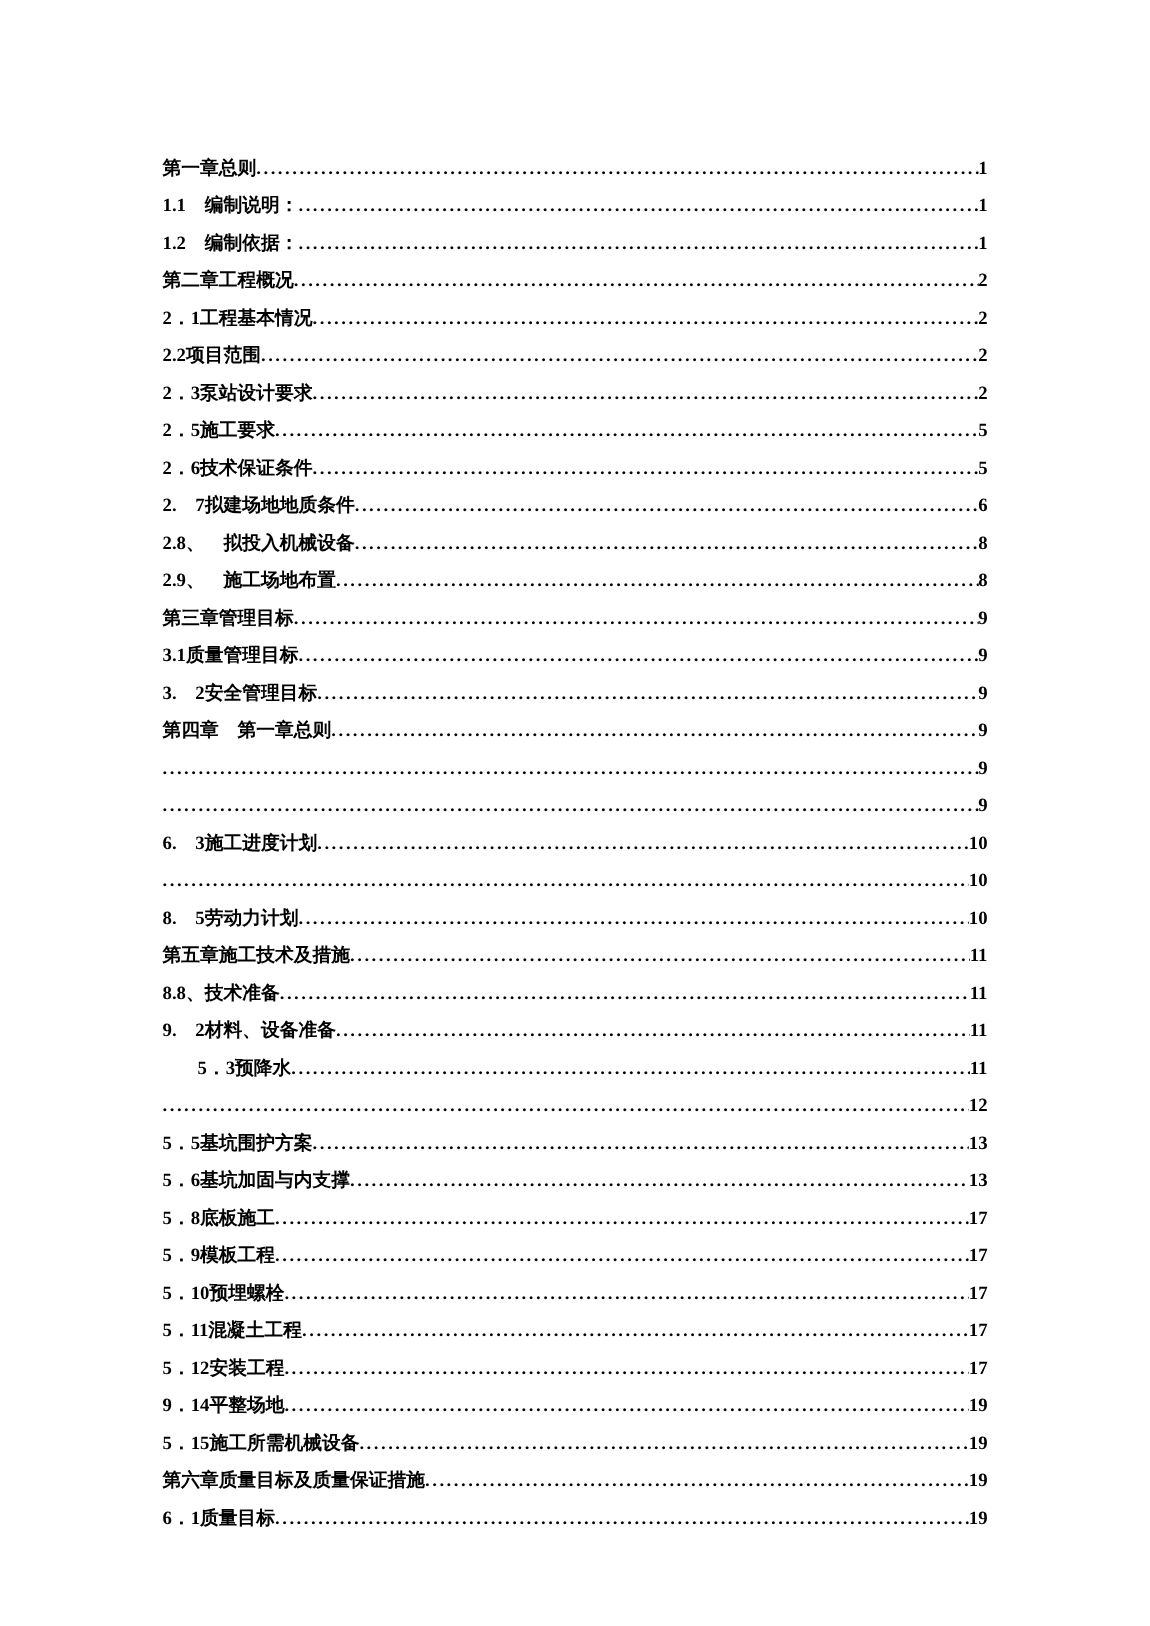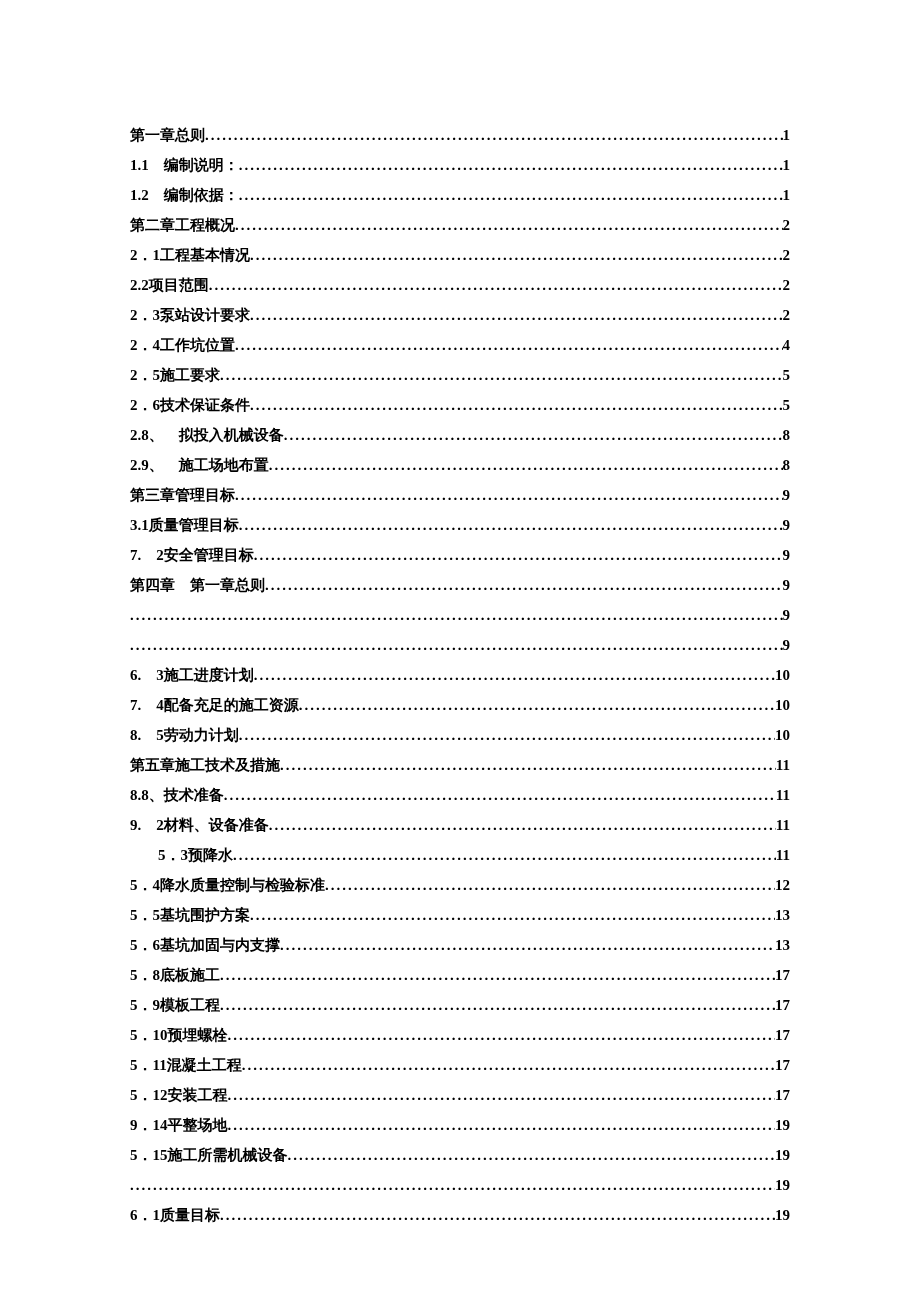--- a/index.html
+++ b/index.html
@@ -76,56 +76,56 @@
         <span class="toc-label">2.2项目范围</span>
         <span class="toc-dots"></span>
         <span class="toc-page">2</span>
       </div>
       <div class="toc-line">
         <span class="toc-label">2．3泵站设计要求</span>
         <span class="toc-dots"></span>
         <span class="toc-page">2</span>
       </div>
       <div class="toc-line">
-        <span class="toc-label">2．4工作坑位置</span>
-        <span class="toc-dots"></span>
-        <span class="toc-page">4</span>
-      </div>
-      <div class="toc-line">
         <span class="toc-label">2．5施工要求</span>
         <span class="toc-dots"></span>
         <span class="toc-page">5</span>
       </div>
       <div class="toc-line">
         <span class="toc-label">2．6技术保证条件</span>
         <span class="toc-dots"></span>
         <span class="toc-page">5</span>
       </div>
       <div class="toc-line">
+        <span class="toc-label">2.　7拟建场地地质条件</span>
+        <span class="toc-dots"></span>
+        <span class="toc-page">6</span>
+      </div>
+      <div class="toc-line">
         <span class="toc-label">2.8、　拟投入机械设备</span>
         <span class="toc-dots"></span>
         <span class="toc-page">8</span>
       </div>
       <div class="toc-line">
         <span class="toc-label">2.9、　施工场地布置</span>
         <span class="toc-dots"></span>
         <span class="toc-page">8</span>
       </div>
       <div class="toc-line">
         <span class="toc-label">第三章管理目标</span>
         <span class="toc-dots"></span>
         <span class="toc-page">9</span>
       </div>
       <div class="toc-line">
         <span class="toc-label">3.1质量管理目标</span>
         <span class="toc-dots"></span>
         <span class="toc-page">9</span>
       </div>
       <div class="toc-line">
-        <span class="toc-label">7.　2安全管理目标</span>
+        <span class="toc-label">3.　2安全管理目标</span>
         <span class="toc-dots"></span>
         <span class="toc-page">9</span>
       </div>
       <div class="toc-line">
         <span class="toc-label">第四章　第一章总则</span>
         <span class="toc-dots"></span>
         <span class="toc-page">9</span>
       </div>
       <div class="toc-line">
         <span class="toc-dots"></span>
@@ -134,21 +134,20 @@
       <div class="toc-line">
         <span class="toc-dots"></span>
         <span class="toc-page">9</span>
       </div>
       <div class="toc-line">
         <span class="toc-label">6.　3施工进度计划</span>
         <span class="toc-dots"></span>
         <span class="toc-page">10</span>
       </div>
       <div class="toc-line">
-        <span class="toc-label">7.　4配备充足的施工资源</span>
         <span class="toc-dots"></span>
         <span class="toc-page">10</span>
       </div>
       <div class="toc-line">
         <span class="toc-label">8.　5劳动力计划</span>
         <span class="toc-dots"></span>
         <span class="toc-page">10</span>
       </div>
       <div class="toc-line">
         <span class="toc-label">第五章施工技术及措施</span>
@@ -164,21 +163,20 @@
         <span class="toc-label">9.　2材料、设备准备</span>
         <span class="toc-dots"></span>
         <span class="toc-page">11</span>
       </div>
       <div class="toc-line indent1">
         <span class="toc-label">5．3预降水</span>
         <span class="toc-dots"></span>
         <span class="toc-page">11</span>
       </div>
       <div class="toc-line">
-        <span class="toc-label">5．4降水质量控制与检验标准</span>
         <span class="toc-dots"></span>
         <span class="toc-page">12</span>
       </div>
       <div class="toc-line">
         <span class="toc-label">5．5基坑围护方案</span>
         <span class="toc-dots"></span>
         <span class="toc-page">13</span>
       </div>
       <div class="toc-line">
         <span class="toc-label">5．6基坑加固与内支撑</span>
@@ -214,20 +212,21 @@
         <span class="toc-label">9．14平整场地</span>
         <span class="toc-dots"></span>
         <span class="toc-page">19</span>
       </div>
       <div class="toc-line">
         <span class="toc-label">5．15施工所需机械设备</span>
         <span class="toc-dots"></span>
         <span class="toc-page">19</span>
       </div>
       <div class="toc-line">
+        <span class="toc-label">第六章质量目标及质量保证措施</span>
         <span class="toc-dots"></span>
         <span class="toc-page">19</span>
       </div>
       <div class="toc-line">
         <span class="toc-label">6．1质量目标</span>
         <span class="toc-dots"></span>
         <span class="toc-page">19</span>
       </div>
     </div>
 

